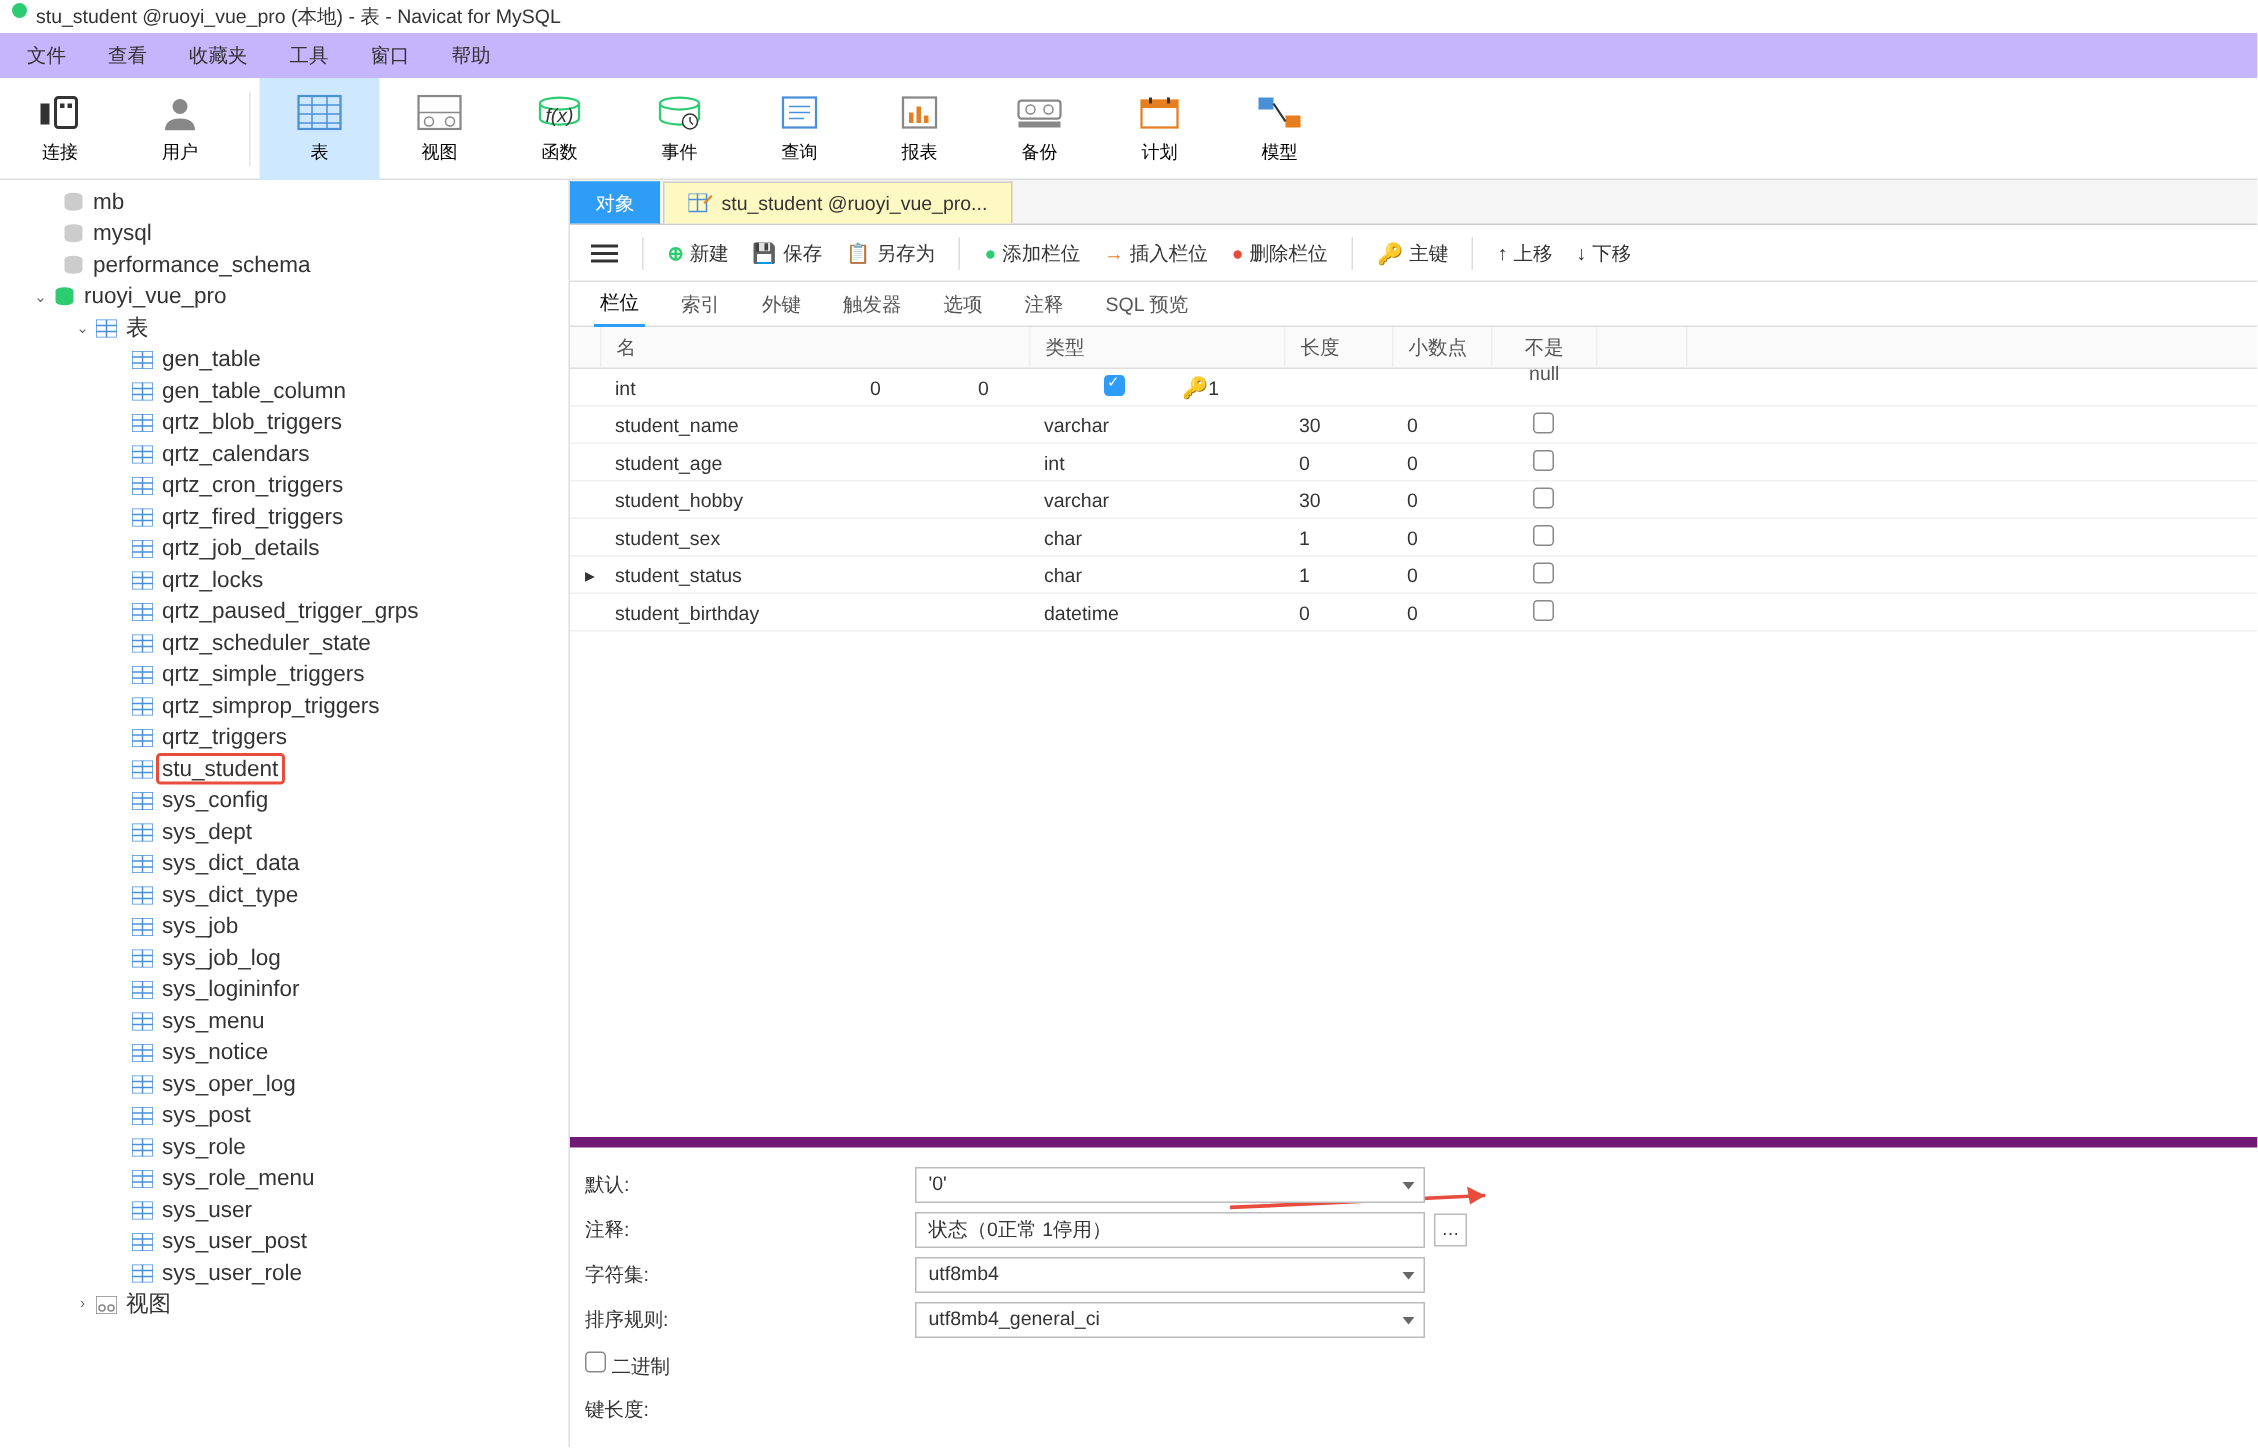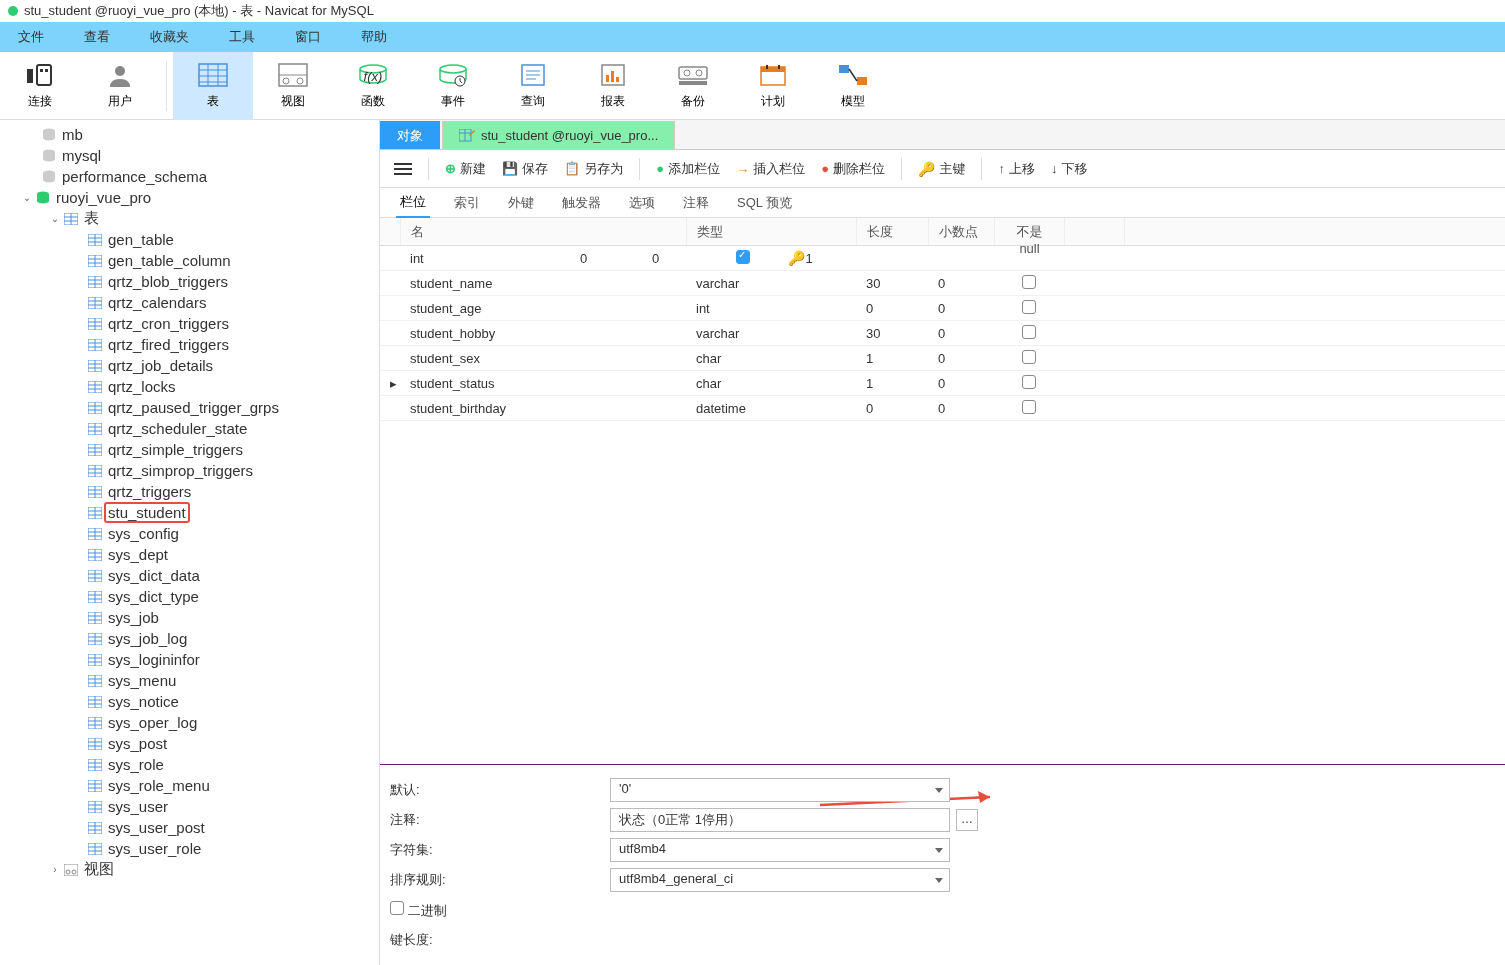--- a/index.html
+++ b/index.html
@@ -1,40 +1,40 @@
 <!DOCTYPE html>
 <html><head>
 <meta charset="utf-8">
 <style>
 *{box-sizing:border-box;margin:0;padding:0;font-family:"Microsoft YaHei","Segoe UI",sans-serif;font-size:13px;color:#333}
 body{background:#fff;overflow:hidden}
-.titlebar{height:22px;padding:2px 8px;display:flex;align-items:center;gap:6px;background:#fff;color:#888}
+.titlebar{height:22px;padding:2px 8px;display:flex;align-items:flex-start;gap:6px;background:#fff;color:#888}
 .titlebar .dot{width:10px;height:10px;border-radius:50%;background:#2ecc71;display:inline-block}
-.menubar{height:30px;display:flex;align-items:center;gap:40px;padding:0 18px;background:#7dd3fc}
+.menubar{height:30px;display:flex;align-items:center;gap:28px;padding:0 18px;background:#c4b5fd}
 .menubar span{cursor:default}
 .toolbar-main{height:68px;display:flex;align-items:center;background:#fff;border-bottom:1px solid #ddd}
 .tb-item{width:80px;height:68px;display:flex;flex-direction:column;align-items:center;justify-content:center;gap:4px}
 .tb-item.active{background:#cde8ff}
 .tb-item .ico{width:34px;height:28px;display:flex;align-items:center;justify-content:center}
 .tb-item .lbl{font-size:12px;color:#000000}
 .tb-sep{width:1px;height:50px;background:#e4e4e4;margin:0 6px}
 .main{display:flex;height:calc(100vh - 120px)}
 .sidebar{width:380px;border-right:1px solid #ddd;overflow-y:auto;background:#fff;padding-top:4px}
 .tree-row{display:flex;align-items:center;height:21px;padding-left:30px;white-space:nowrap;cursor:default}
 .tree-row.db{padding-left:40px}
 .tree-row.conn{padding-left:20px}
 .tree-row.grp{padding-left:48px}
 .tree-row.tbl{padding-left:86px}
 .tree-row .caret{width:14px;text-align:center;color:#666;font-size:10px}
 .tree-row .ico{width:18px;height:16px;margin-right:4px;display:inline-flex;align-items:center;justify-content:center}
 .tree-row .txt{font-size:15px}
 .highlight-box{border:2px solid #e74c3c;border-radius:3px;padding:0 2px;margin-left:-4px}
 .content{flex:1;display:flex;flex-direction:column;background:#fff}
 .tabs{height:30px;display:flex;align-items:flex-end;background:#f5f5f5;border-bottom:1px solid #ccc}
-.tab{height:28px;padding:0 16px;display:flex;align-items:center;gap:6px;border:1px solid #ccc;border-bottom:none;background:#86efac;margin-right:2px;font-size:13px}
+.tab{height:28px;padding:0 16px;display:flex;align-items:center;gap:6px;border:1px solid #ccc;border-bottom:none;background:#fef9c3;margin-right:2px;font-size:13px}
 .tab.active{background:#2e9df7;color:#fff;border-color:#2e9df7}
 .tab.active .txt{color:#fff}
 .subtoolbar{height:38px;display:flex;align-items:center;gap:4px;padding:0 8px;border-bottom:1px solid #ddd;background:#fff}
 .st-btn{display:flex;align-items:center;gap:4px;padding:4px 6px;font-size:13px}
 .st-sep{width:1px;height:22px;background:#ddd;margin:0 6px}
 .subtabs{height:30px;display:flex;align-items:center;gap:20px;padding:0 16px;border-bottom:1px solid #ddd;background:#fff}
 .subtab{height:30px;display:flex;align-items:center;font-size:13px;color:#555;padding:0 4px}
 .subtab.active{color:#000;border-bottom:2px solid #2e9df7;font-weight:400}
 .grid{flex:0 0 auto}
 .grid-header{display:flex;height:28px;border-bottom:1px solid #ddd;background:#fafafa}
@@ -45,21 +45,21 @@
 .col-name{width:286px;flex:0 0 286px}
 .col-type{width:170px;flex:0 0 170px}
 .col-len{width:72px;flex:0 0 72px}
 .col-dec{width:66px;flex:0 0 66px}
 .col-null{width:70px;flex:0 0 70px;text-align:center}
 .col-key{width:60px;flex:0 0 60px}
 .chk{width:14px;height:14px;border:1px solid #888;border-radius:3px;display:inline-block;background:#fff}
 .chk.on{background:#2e9df7;border-color:#2e9df7;position:relative}
 .chk.on::after{content:"✓";color:#fff;font-size:10px;position:absolute;left:1px;top:-2px}
 .spacer{flex:1}
-.props{border-top:1px solid #701a75;padding:10px 0}
+.props{border-top:7px solid #701a75;padding:10px 0}
 .prop-row{display:flex;align-items:center;height:30px;padding-left:10px}
 .prop-label{width:220px;font-size:13px;color:#333}
 .prop-input{width:340px;height:24px;border:1px solid #bbb;padding:2px 8px;font-size:13px;background:#fff;position:relative}
 .prop-input.combo::after{content:"";position:absolute;right:6px;top:9px;border-left:4px solid transparent;border-right:4px solid transparent;border-top:5px solid #666}
 .ellipsis-btn{width:22px;height:22px;border:1px solid #bbb;margin-left:6px;text-align:center;line-height:18px;font-size:12px}
 .arrow-anno{position:absolute;pointer-events:none}
 svg{display:block}
 .key-icon{color:#f5a623;font-size:14px}
 </style>
 </head>

